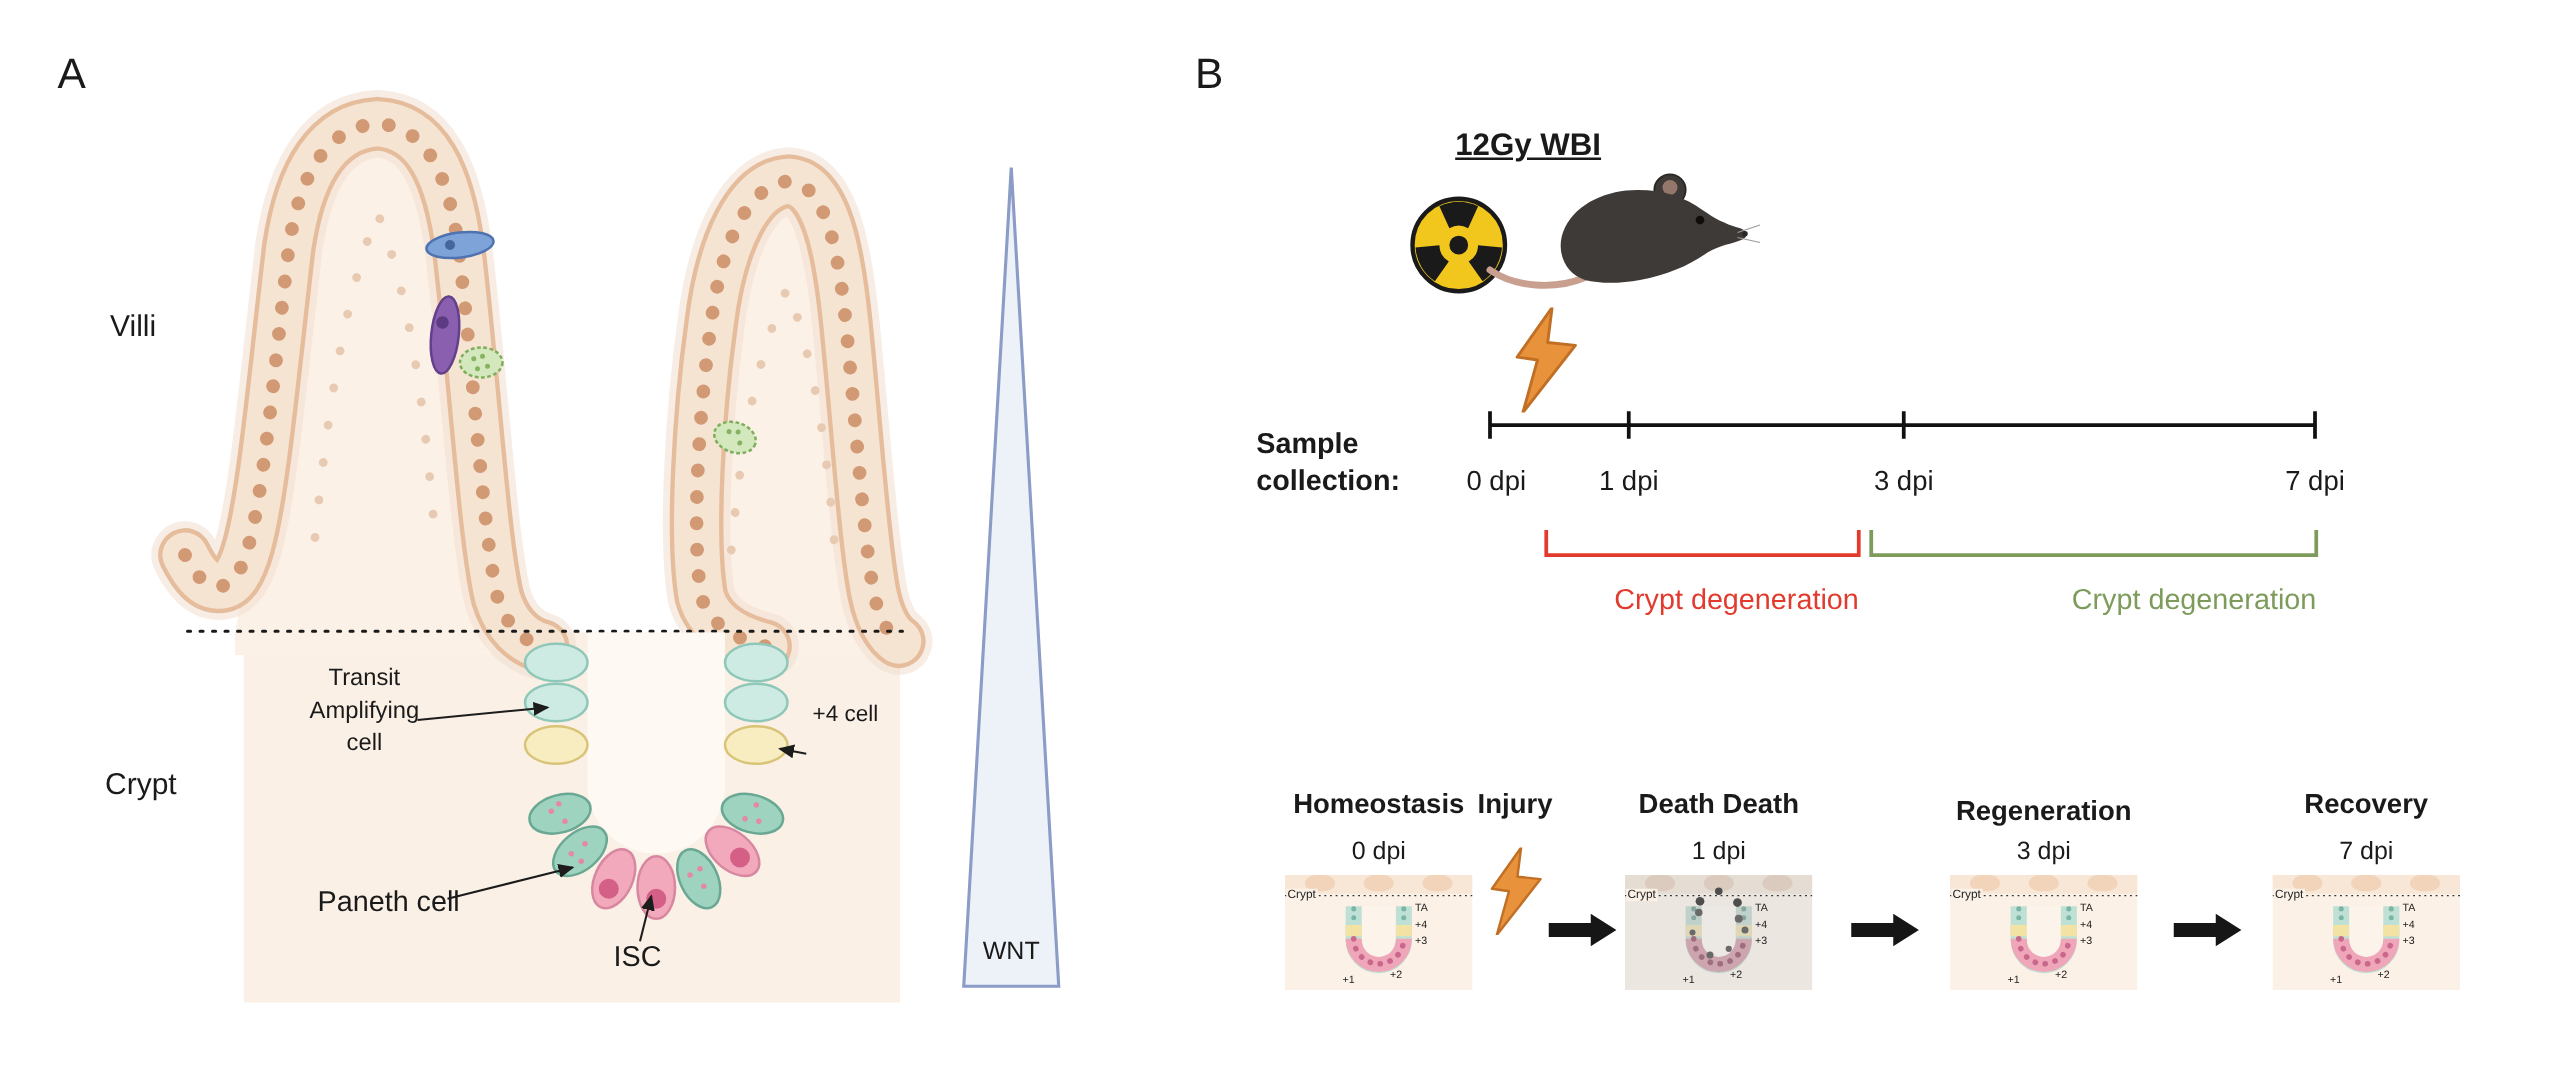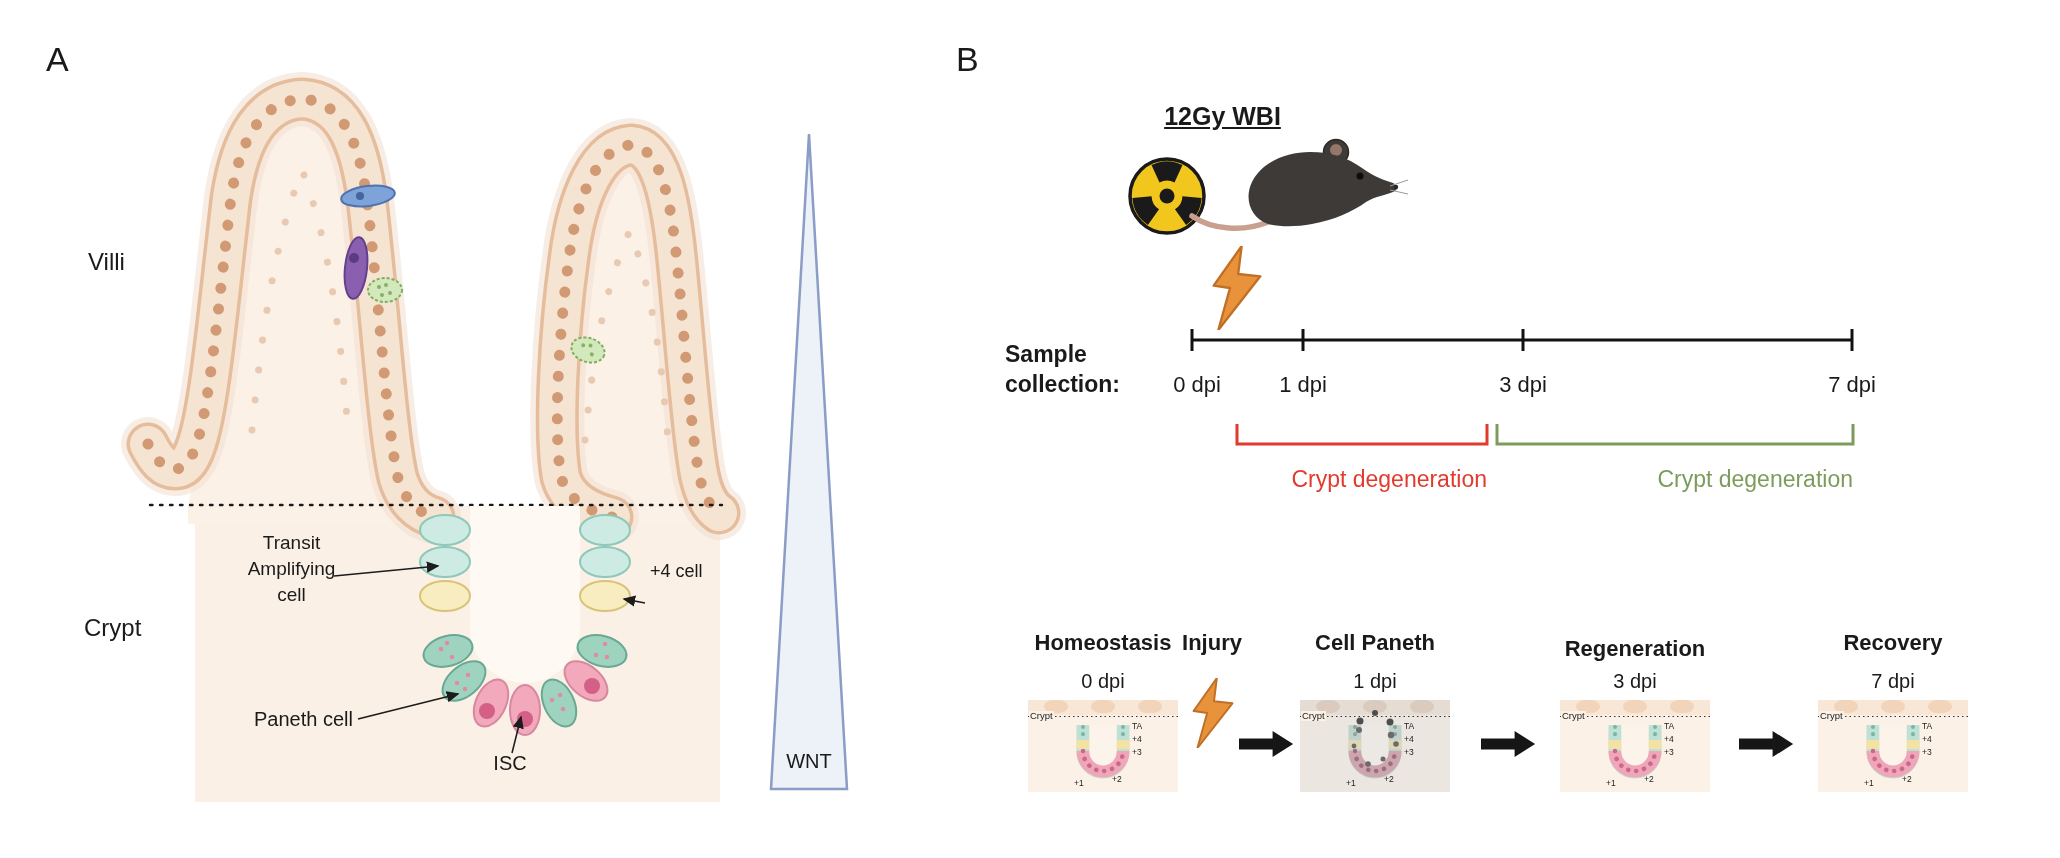--- a/index.html
+++ b/index.html
@@ -4,21 +4,21 @@
 <style>
   html,body{margin:0;padding:0;background:#ffffff;}
   .page{position:relative;width:2060px;height:858px;background:#ffffff;overflow:hidden;
         font-family:"Liberation Sans",sans-serif;color:#1a1a1a;}
   .art{position:absolute;left:0;top:0;width:2060px;height:858px;}
   .txt{position:absolute;white-space:nowrap;}
   .pre{white-space:pre-line;}
   .panel-letter{font-size:34px;font-weight:500;}
   .side-label{font-size:24px;}
   .anno{font-size:19px;line-height:26px;text-align:center;}
-  .anno-s{font-size:20px;}
+  .anno-s{font-size:23px;}
   .wnt{font-size:20px;width:80px;text-align:center;}
   .irr{font-size:25px;font-weight:700;width:185px;text-align:center;text-decoration:underline;}
   .sample{font-size:23px;font-weight:700;line-height:30px;}
   .tick-lbl{font-size:22px;width:90px;text-align:center;}
   .phase-lbl{font-size:23px;text-align:right;}
   .red{color:#e23b2e;}
   .green{color:#7d9c5c;}
   .stage-title{font-size:22px;font-weight:600;width:160px;text-align:center;}
   .stage-dpi{font-size:20px;width:160px;text-align:center;}
   .mini-card{position:absolute;top:700px;width:150px;height:92px;}
@@ -211,21 +211,21 @@
   <div class="txt tick-lbl" style="left:1152px;top:372px">0 dpi</div>
   <div class="txt tick-lbl" style="left:1258px;top:372px">1 dpi</div>
   <div class="txt tick-lbl" style="left:1478px;top:372px">3 dpi</div>
   <div class="txt tick-lbl" style="left:1807px;top:372px">7 dpi</div>
 
   <div class="txt phase-lbl red" style="left:1237px;top:466px;width:250px">Crypt degeneration</div>
   <div class="txt phase-lbl green" style="left:1497px;top:466px;width:356px">Crypt degeneration</div>
 
   <div class="txt stage-title" style="left:1023px;top:630px">Homeostasis</div>
   <div class="txt stage-title" style="left:1132px;top:630px">Injury</div>
-  <div class="txt stage-title" style="left:1295px;top:630px">Cell Paneth</div>
+  <div class="txt stage-title" style="left:1295px;top:630px">Death Death</div>
   <div class="txt stage-title" style="left:1555px;top:636px">Regeneration</div>
   <div class="txt stage-title" style="left:1813px;top:630px">Recovery</div>
 
   <div class="txt stage-dpi" style="left:1023px;top:670px">0 dpi</div>
   <div class="txt stage-dpi" style="left:1295px;top:670px">1 dpi</div>
   <div class="txt stage-dpi" style="left:1555px;top:670px">3 dpi</div>
   <div class="txt stage-dpi" style="left:1813px;top:670px">7 dpi</div>
 
   <div class="mini-card" style="left:1028px">
     <svg class="mcsvg" viewBox="0 0 150 92">

